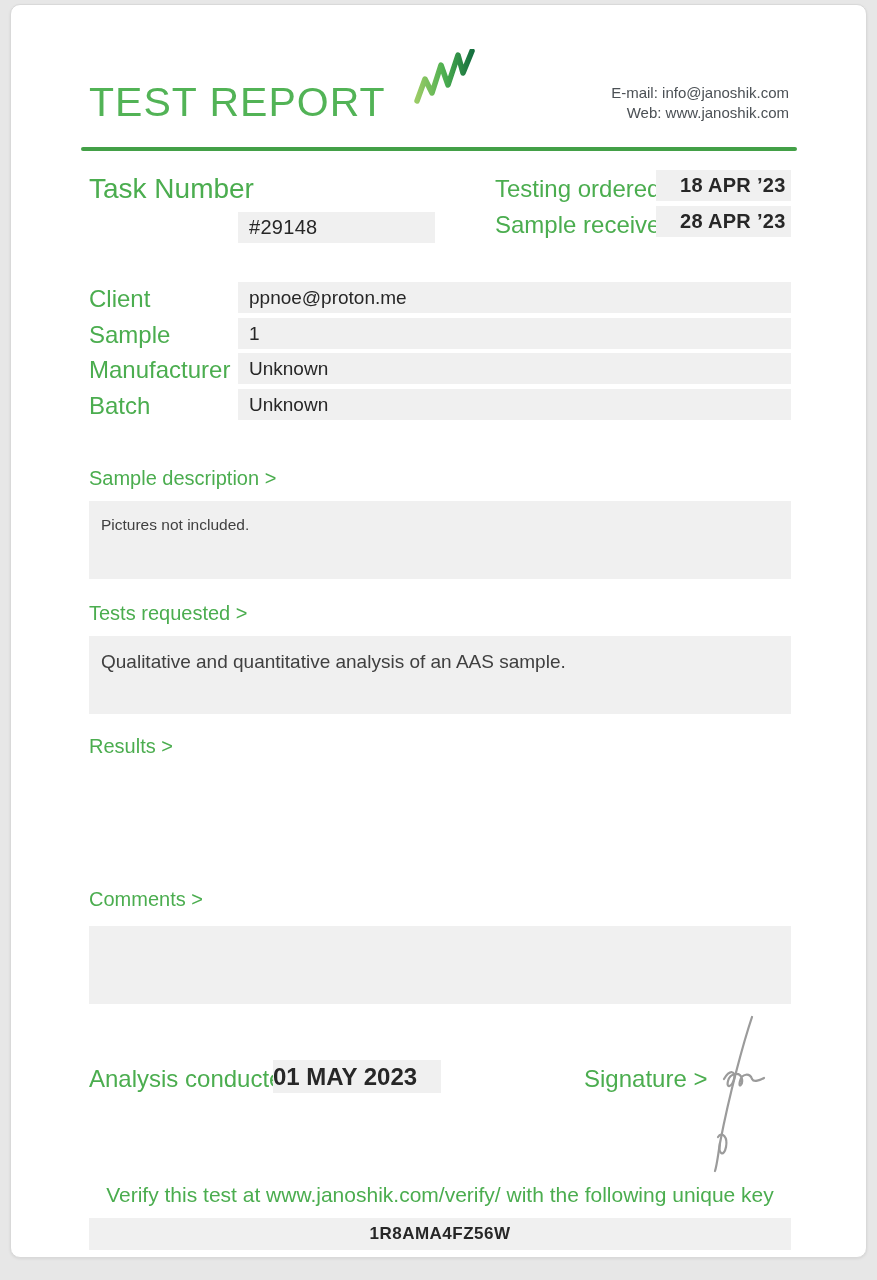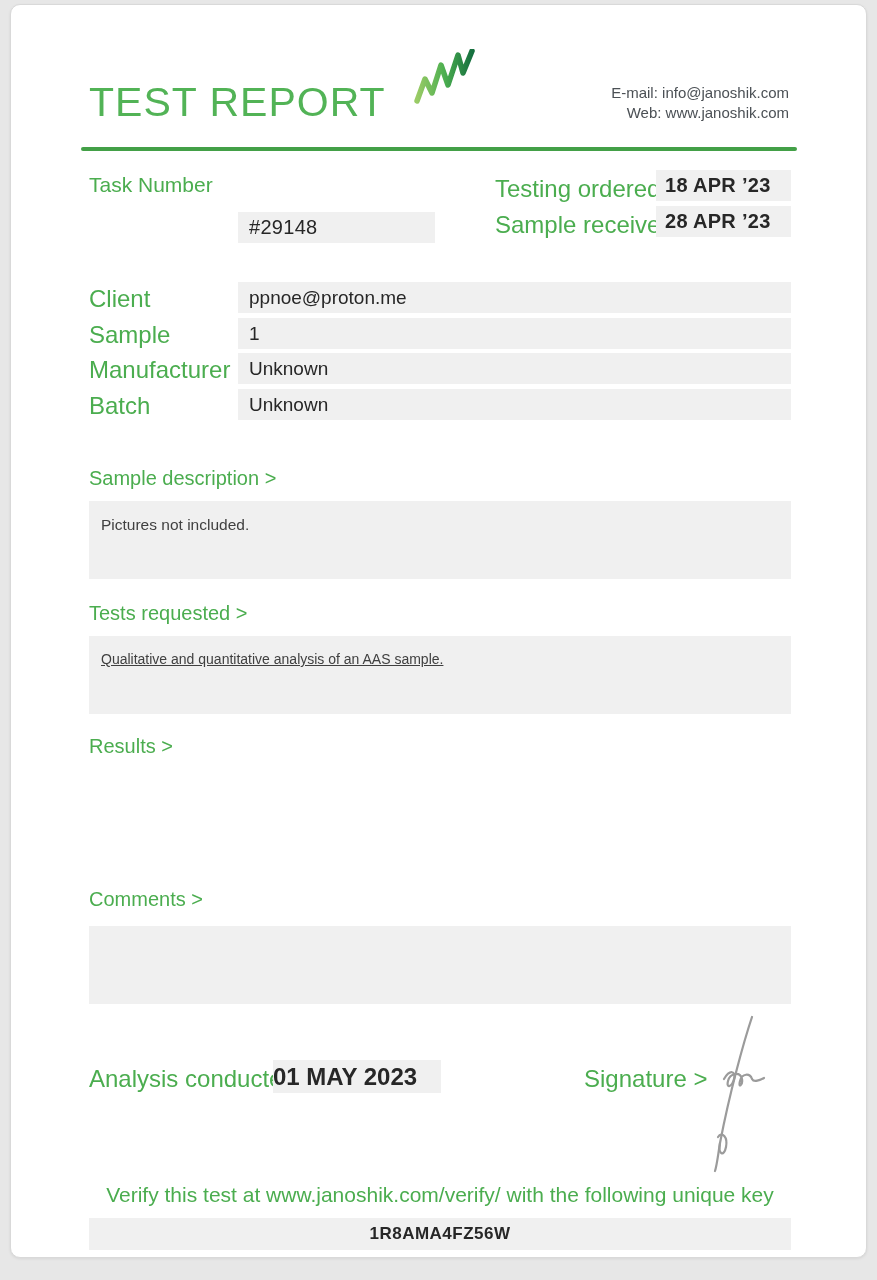--- a/index.html
+++ b/index.html
@@ -19,21 +19,21 @@
   .logo-wrap { left:358px; top:44px; width:150px; text-align:center; }
   .logo-text { font-size:27px; font-weight:700; letter-spacing:.5px; margin-top:2px; }
   .logo-text .jano { color:#42474c; }
   .logo-text .shik { color:#3ea94c; }
   .contact { right:77px; top:78px; text-align:right; color:#4b5055; font-size:15px; line-height:20px; font-weight:500; }
   .divider { left:70px; top:142px; width:716px; height:4px; background:#43a047; border-radius:2px; }
   .lbl { font-size:24px; color:#4bad4f; white-space:nowrap; }
   .heading { font-size:20px; color:#4bad4f; }
   .graybox { background:#f0f0f0; color:#272727; }
   .num-field { font-size:20px; font-weight:400; letter-spacing:.3px;margin-top:42px; }
-  .date-field { font-size:20px; font-weight:600; line-height:31px; padding-left:9px; letter-spacing:.3px; }
+  .date-field { font-size:20px; font-weight:600; line-height:31px; padding-left:24px; letter-spacing:.3px; }
   .results-table { left:78px; top:768px; width:699px; display:grid; grid-template-columns:347px 349px; gap:3px; }
   .results-table .cell { border:1.5px solid #4caf50; height:28px; font-size:16px; line-height:25px; padding-left:10px; color:#272727; background:#fff; white-space:nowrap; }
   .box-text { font-size:15.5px; color:#404040; padding:15px 12px; }
   .verify { left:39px; top:1178px; width:780px; text-align:center; font-size:21px; color:#4bad4f; white-space:nowrap; }
   .key-box { left:78px; top:1213px; width:702px; height:32px; text-align:center; font-size:17px; font-weight:600; line-height:32px; color:#272727; letter-spacing:.5px; }
 </style>
 </head>
 <body>
 
 <div class="page">
@@ -59,21 +59,21 @@
       <span>info@janoshik.com</span>
     </div>
     <div>
       <span>Web:</span>
       <span>www.janoshik.com</span>
     </div>
   </div>
 
   <div class="abs divider"></div>
 
-  <div class="abs lbl" style="left:78px; top:168px; font-size:21px;">Task Number</div>
+  <div class="abs lbl" style="left:78px; top:168px; font-size:28px;">Task Number</div>
   <div class="abs field num-field" style="left:227px; top:165px; width:197px; height:31px;">#29148</div>
 
   <div class="abs lbl" style="left:484px; top:170px; width:155px; text-align:right;">Testing ordered  &gt;</div>
   <div class="abs field date-field" style="left:645px; top:165px; width:135px; height:31px;">18 APR ’23</div>
 
   <div class="abs lbl" style="left:484px; top:206px; width:155px; text-align:right;">Sample received &gt;</div>
   <div class="abs field date-field" style="left:645px; top:201px; width:135px; height:31px;">28 APR ’23</div>
 
   <div class="abs lbl" style="left:78px; top:280px;">Client</div>
   <div class="abs field" style="left:227px; top:277px; width:553px; height:31px;">ppnoe@proton.me</div>
@@ -87,21 +87,21 @@
   <div class="abs lbl" style="left:78px; top:387px;">Batch</div>
   <div class="abs field" style="left:227px; top:384px; width:553px; height:31px;">Unknown</div>
 
   <div class="abs heading" style="left:78px; top:462px;">Sample description &gt;</div>
   <div class="abs graybox" style="left:78px; top:496px; width:702px; height:78px;">
     <div class="box-text">Pictures not included.</div>
   </div>
 
   <div class="abs heading" style="left:78px; top:597px;">Tests requested &gt;</div>
   <div class="abs graybox" style="left:78px; top:631px; width:702px; height:78px;">
-    <div class="box-text" style="font-size:14px;text-decoration:underline;">Qualitative and quantitative analysis of an AAS sample.</div>
+    <div class="box-text" style="font-size:19px;">Qualitative and quantitative analysis of an AAS sample.</div>
   </div>
 
   <div class="abs heading" style="left:78px; top:730px;">Results &gt;</div>
 
   <div class="abs heading" style="left:78px; top:883px;">Comments &gt;</div>
   <div class="abs graybox" style="left:78px; top:921px; width:702px; height:78px;">
     <div class="box-text"></div>
   </div>
 
   <div class="abs lbl" style="left:78px; top:1060px;">Analysis conducted &gt;</div>

